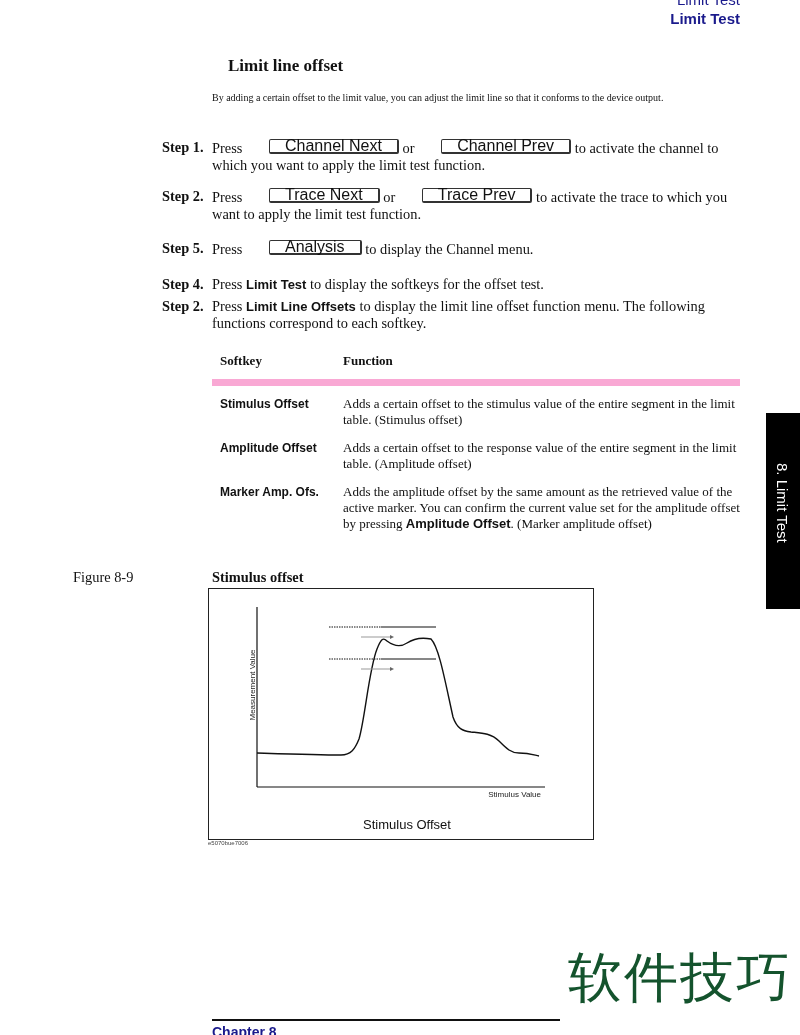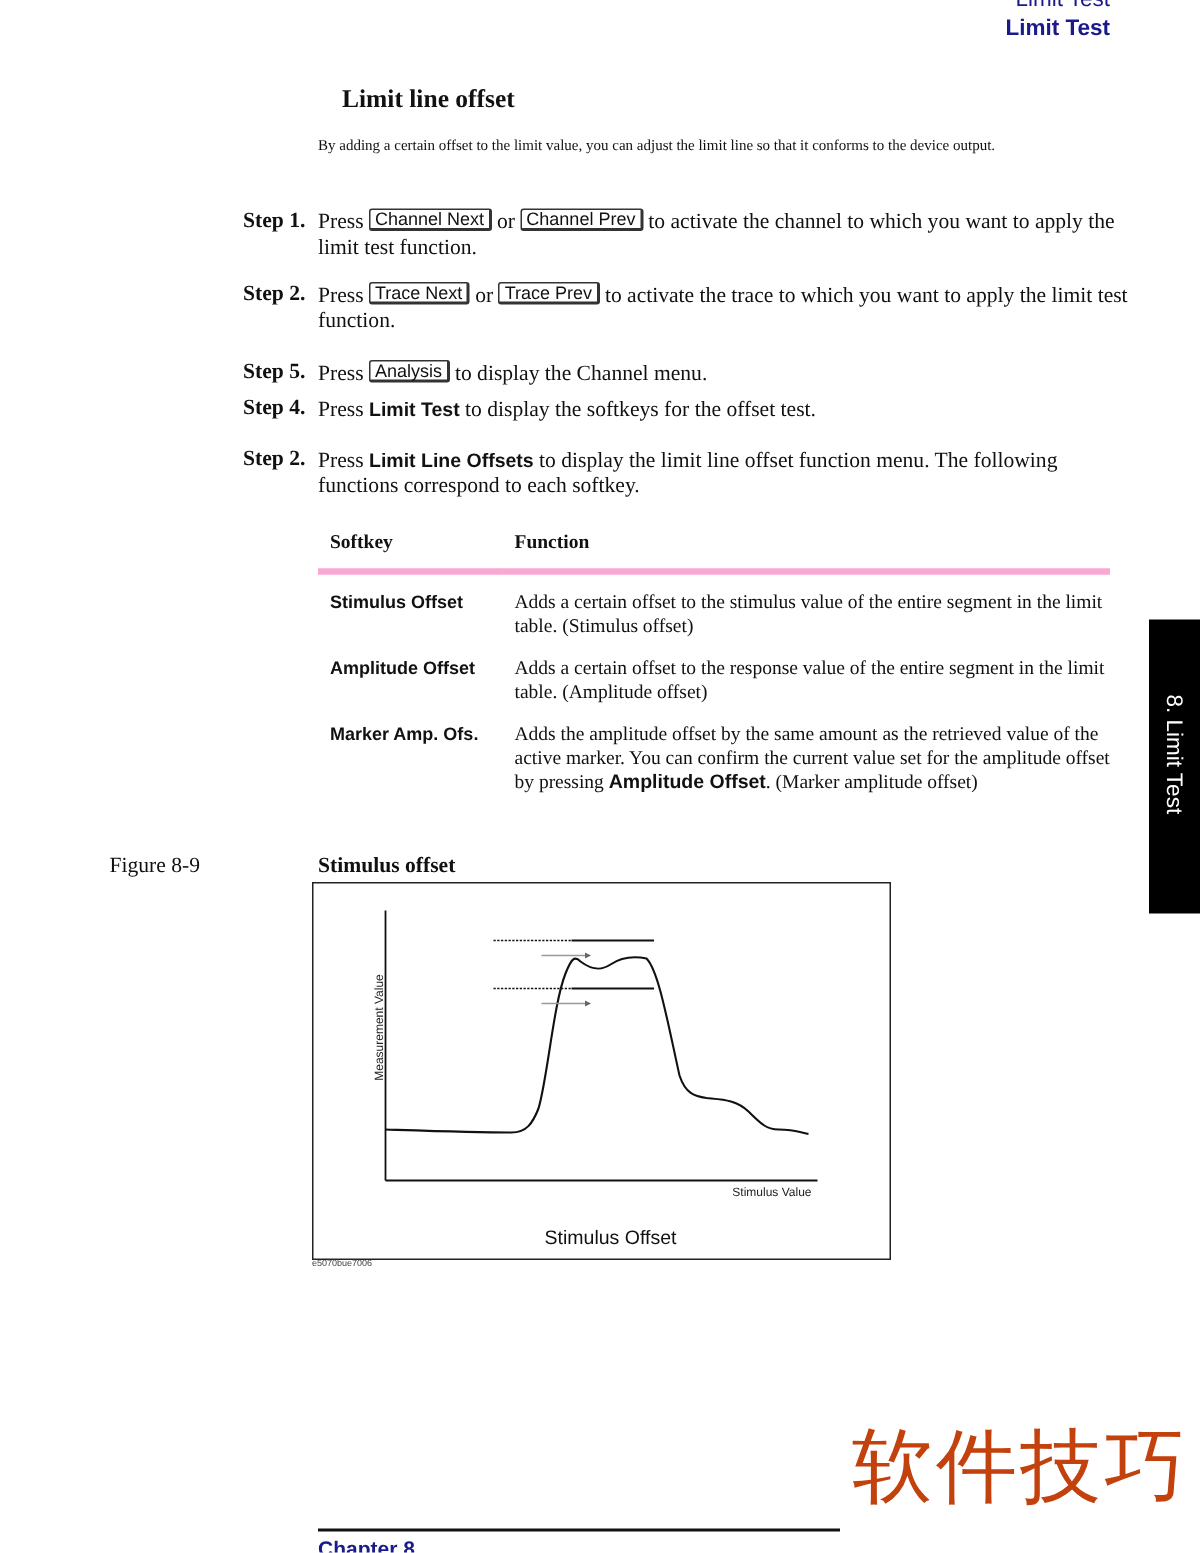--- a/index.html
+++ b/index.html
@@ -9,40 +9,40 @@
     font-family: "Liberation Serif", serif;
   }
   .hdr-top { position: absolute; right: 60px; top: -9px; font-family: "Liberation Sans", sans-serif; font-size: 15px; color: #1a1a8c; }
   .hdr-main { position: absolute; right: 60px; top: 10px; font-family: "Liberation Sans", sans-serif; font-size: 15px; font-weight: bold; color: #1a1a8c; }
   .section-title { position: absolute; left: 228px; top: 56px; font-size: 17px; font-weight: bold; }
   .intro { position: absolute; left: 212px; top: 89px; width: 530px; font-size: 10px; line-height: 17px; }
   .step { position: absolute; left: 162px; width: 590px; font-size: 14.4px; line-height: 17px; }
   .step .num { position: absolute; left: 0; top: 0; font-weight: bold; }
   .step .body { margin-left: 50px; }
   .key {
-    display: inline-block; font-family: "Liberation Sans", sans-serif; font-size: 12px;
+    display: inline-block; font-family: "Liberation Sans", sans-serif; font-size: 16px;
     border: 1px solid #333; border-right-width: 2px; border-bottom-width: 2px; border-radius: 2px;
-    padding: 0 3px; line-height: 12px; vertical-align: 2px;
+    padding: 0 15px; line-height: 12px; vertical-align: 2px; margin-left: 23px;
   }
   .sk { font-family: "Liberation Sans", sans-serif; font-weight: bold; font-size: 13px; }
   table.softkeys { position: absolute; left: 212px; top: 349px; width: 528px; border-collapse: collapse; font-size: 13px; }
   table.softkeys th { text-align: left; font-weight: bold; padding: 4px 0 10px 8px; font-size: 13px; }
-  table.softkeys thead tr { border-bottom: 4px solid #f9a8d4; margin-top: 24px; }
+  table.softkeys thead tr { border-bottom: 7px solid #f9a8d4; margin-top: 24px; }
   table.softkeys td { vertical-align: top; padding: 6px 0 6px 8px; line-height: 16px; }
   table.softkeys td.k { width: 115px; font-family: "Liberation Sans", sans-serif; font-weight: bold; font-size: 12px; }
   table.softkeys tr.first td { padding-top: 10px; }
   .fig-label { position: absolute; left: 73px; top: 569px; font-size: 14.4px; font-weight: normal; }
   .fig-title { position: absolute; left: 212px; top: 569px; font-size: 14.4px; font-weight: bold; }
   .fig-box { position: absolute; left: 208px; top: 588px; width: 384px; height: 250px; border: 1.5px solid #222; }
   .fig-id { position: absolute; left: 208px; top: 840px; font-family: "Liberation Sans", sans-serif; font-size: 6px; color: #444; }
   .side-tab { position: absolute; left: 766px; top: 413px; width: 34px; height: 196px; background: #000; }
   .side-tab span { position: absolute; left: 8px; top: 50px; writing-mode: vertical-rl; color: #fff; font-family: "Liberation Sans", sans-serif; font-size: 15px; white-space: nowrap; }
   .footer-rule { position: absolute; left: 212px; top: 1019px; width: 348px; height: 2px; background: #111; }
   .footer-text { position: absolute; left: 212px; top: 1024px; font-family: "Liberation Sans", sans-serif; font-weight: bold; font-size: 14px; color: #1a1a8c; }
-  .watermark { position: absolute; left: 568px; top: 942px; font-family: Liberation Serif, serif; font-size: 54px; color: #c2410c; letter-spacing: 2px; }
+  .watermark { position: absolute; left: 568px; top: 942px; font-family: Liberation Serif, serif; font-size: 54px; color: #14532d; letter-spacing: 2px; }
 </style>
 </head>
 <body>
 
 <div class="hdr-top">Limit Test</div>
 <div class="hdr-main">Limit Test</div>
 
 <div class="section-title">Limit line offset</div>
 <div class="intro">By adding a certain offset to the limit value, you can adjust the limit line so that it conforms to the device output.</div>
 
@@ -54,21 +54,21 @@
 <div class="step" style="top:188px;">
   <span class="num">Step 2.</span>
   <div class="body"><span>Press </span><span class="key">Trace Next</span><span> or </span><span class="key">Trace Prev</span><span> to activate the trace to which you want to apply the limit test function.</span></div>
 </div>
 
 <div class="step" style="top:240px;">
   <span class="num">Step 5.</span>
   <div class="body"><span>Press </span><span class="key">Analysis</span><span> to display the Channel menu.</span></div>
 </div>
 
-<div class="step" style="top:264px;">
+<div class="step" style="top:276px;">
   <span class="num">Step 4.</span>
   <div class="body"><span>Press </span><span class="sk">Limit Test</span><span> to display the softkeys for the offset test.</span></div>
 </div>
 
 <div class="step" style="top:298px;">
   <span class="num">Step 2.</span>
   <div class="body"><span>Press </span><span class="sk">Limit Line Offsets</span><span> to display the limit line offset function menu. The following functions correspond to each softkey.</span></div>
 </div>
 
 <table class="softkeys">

